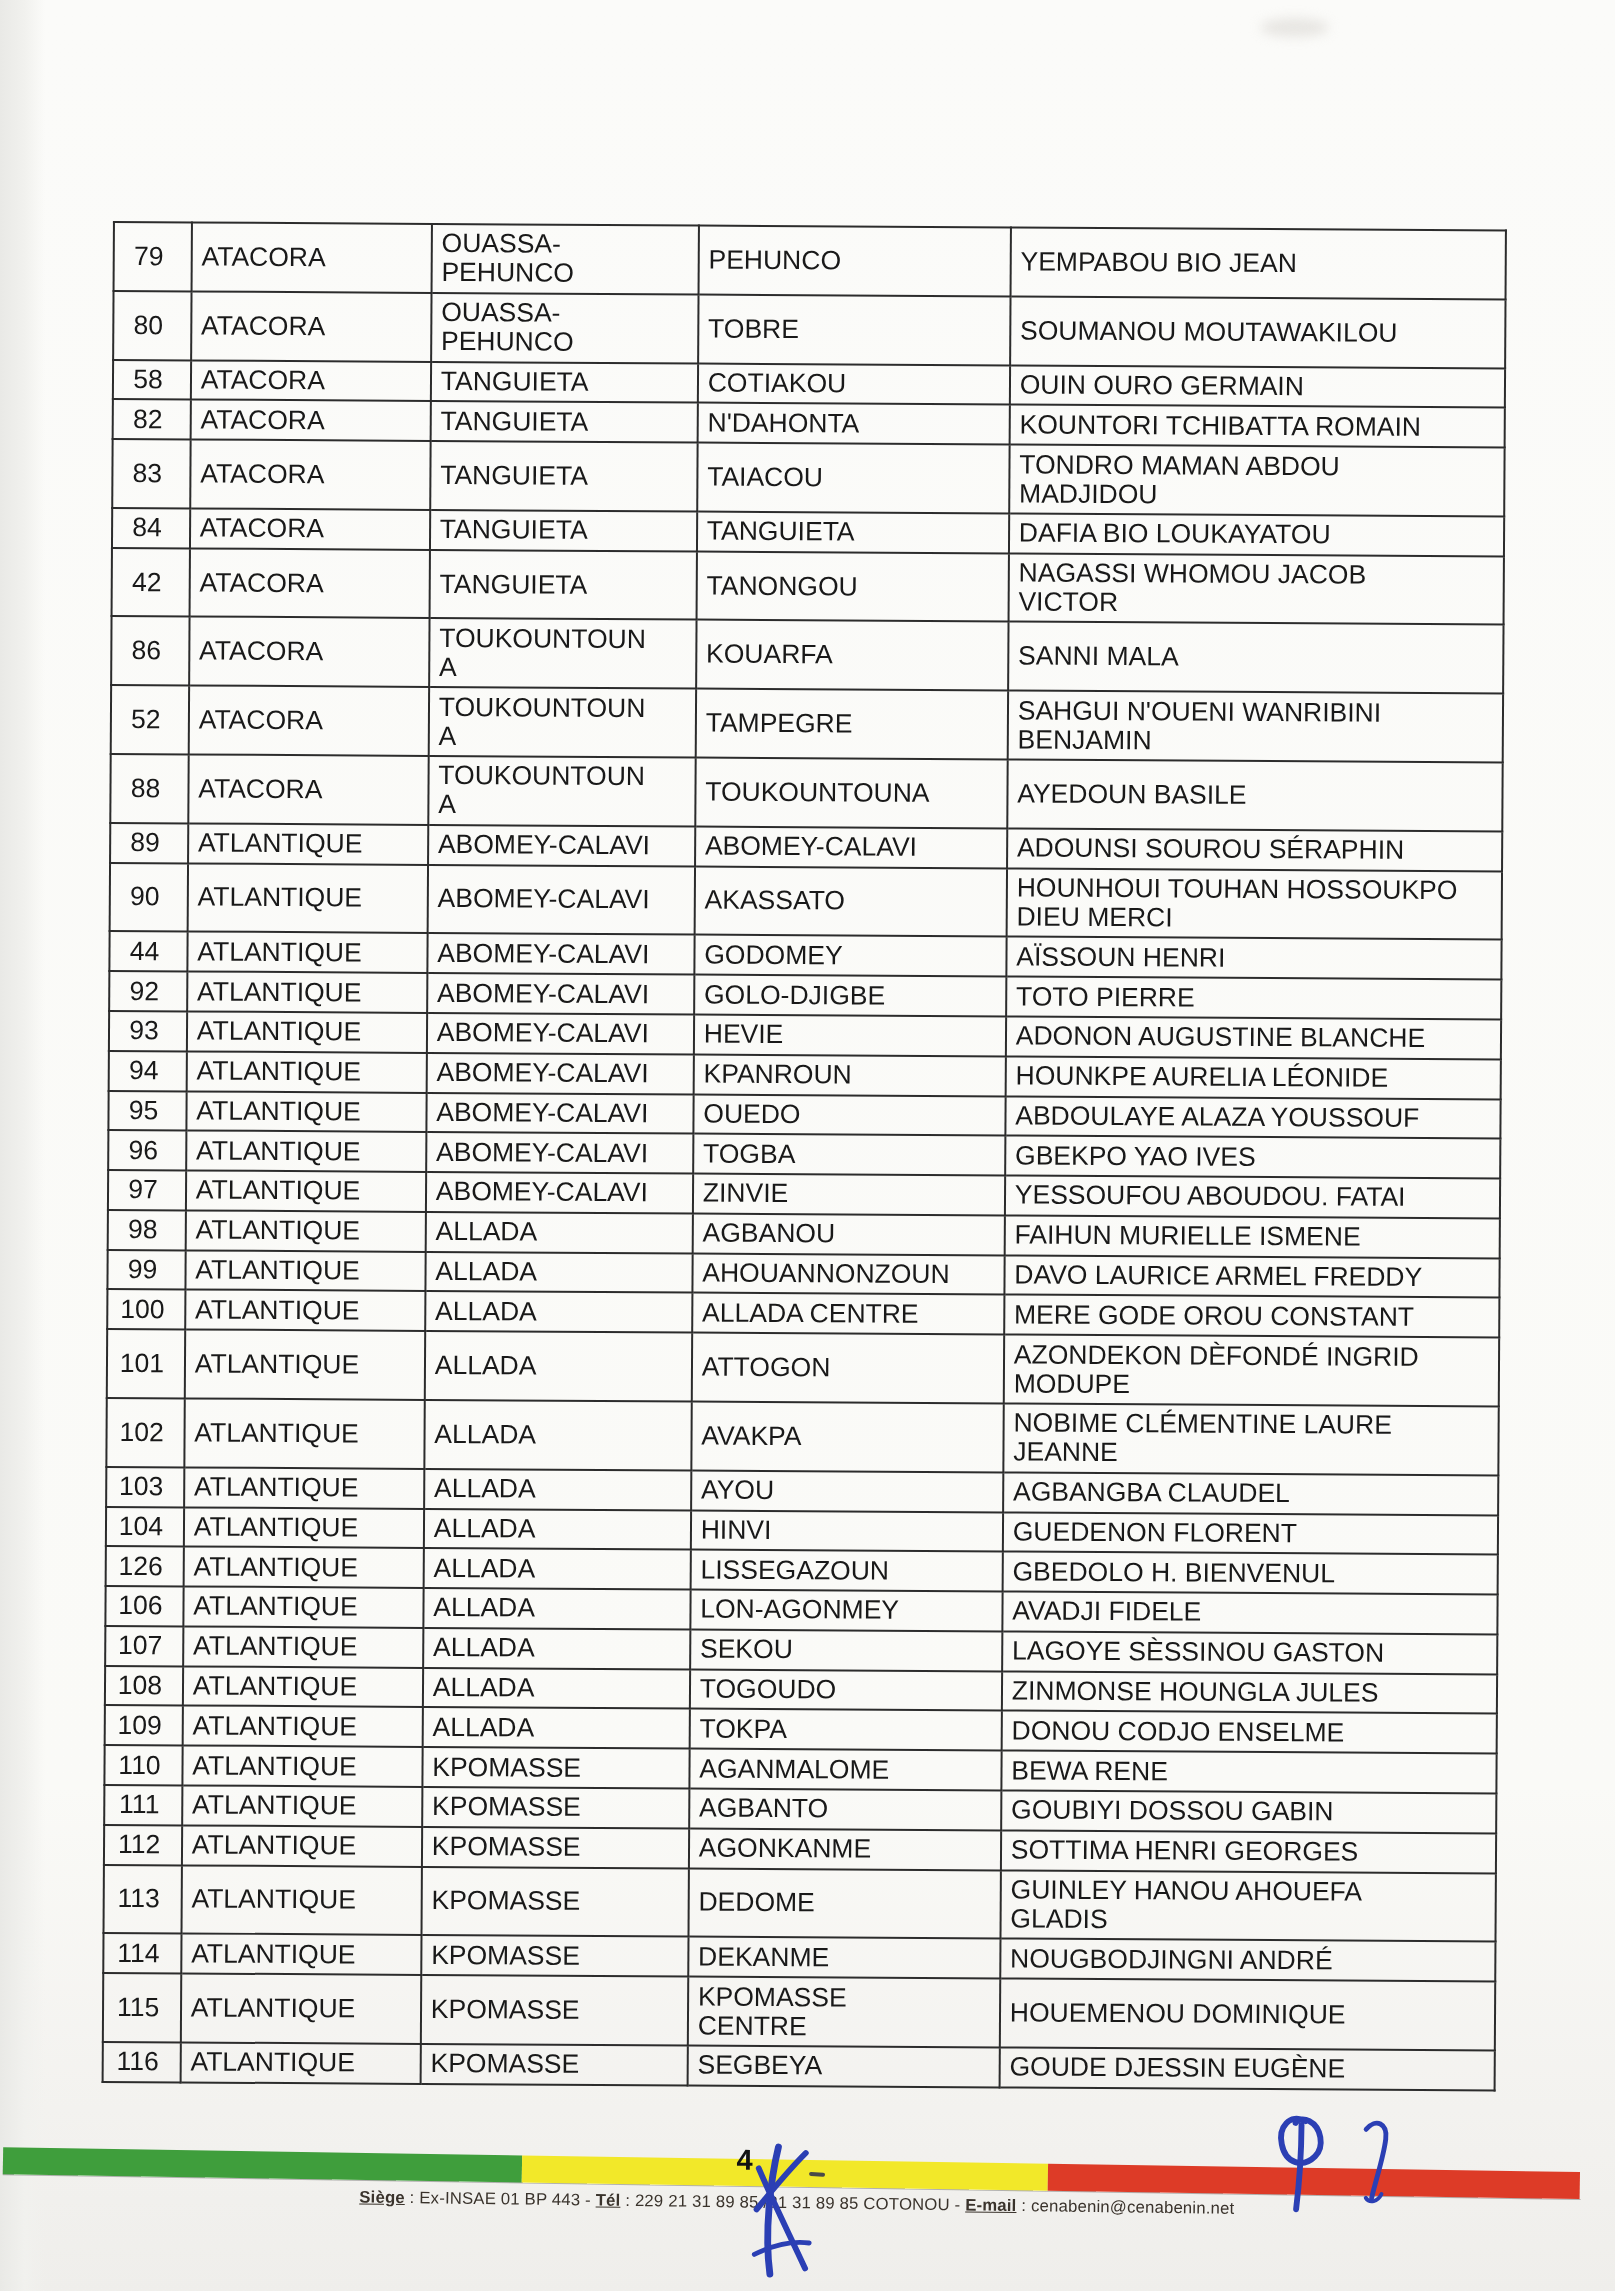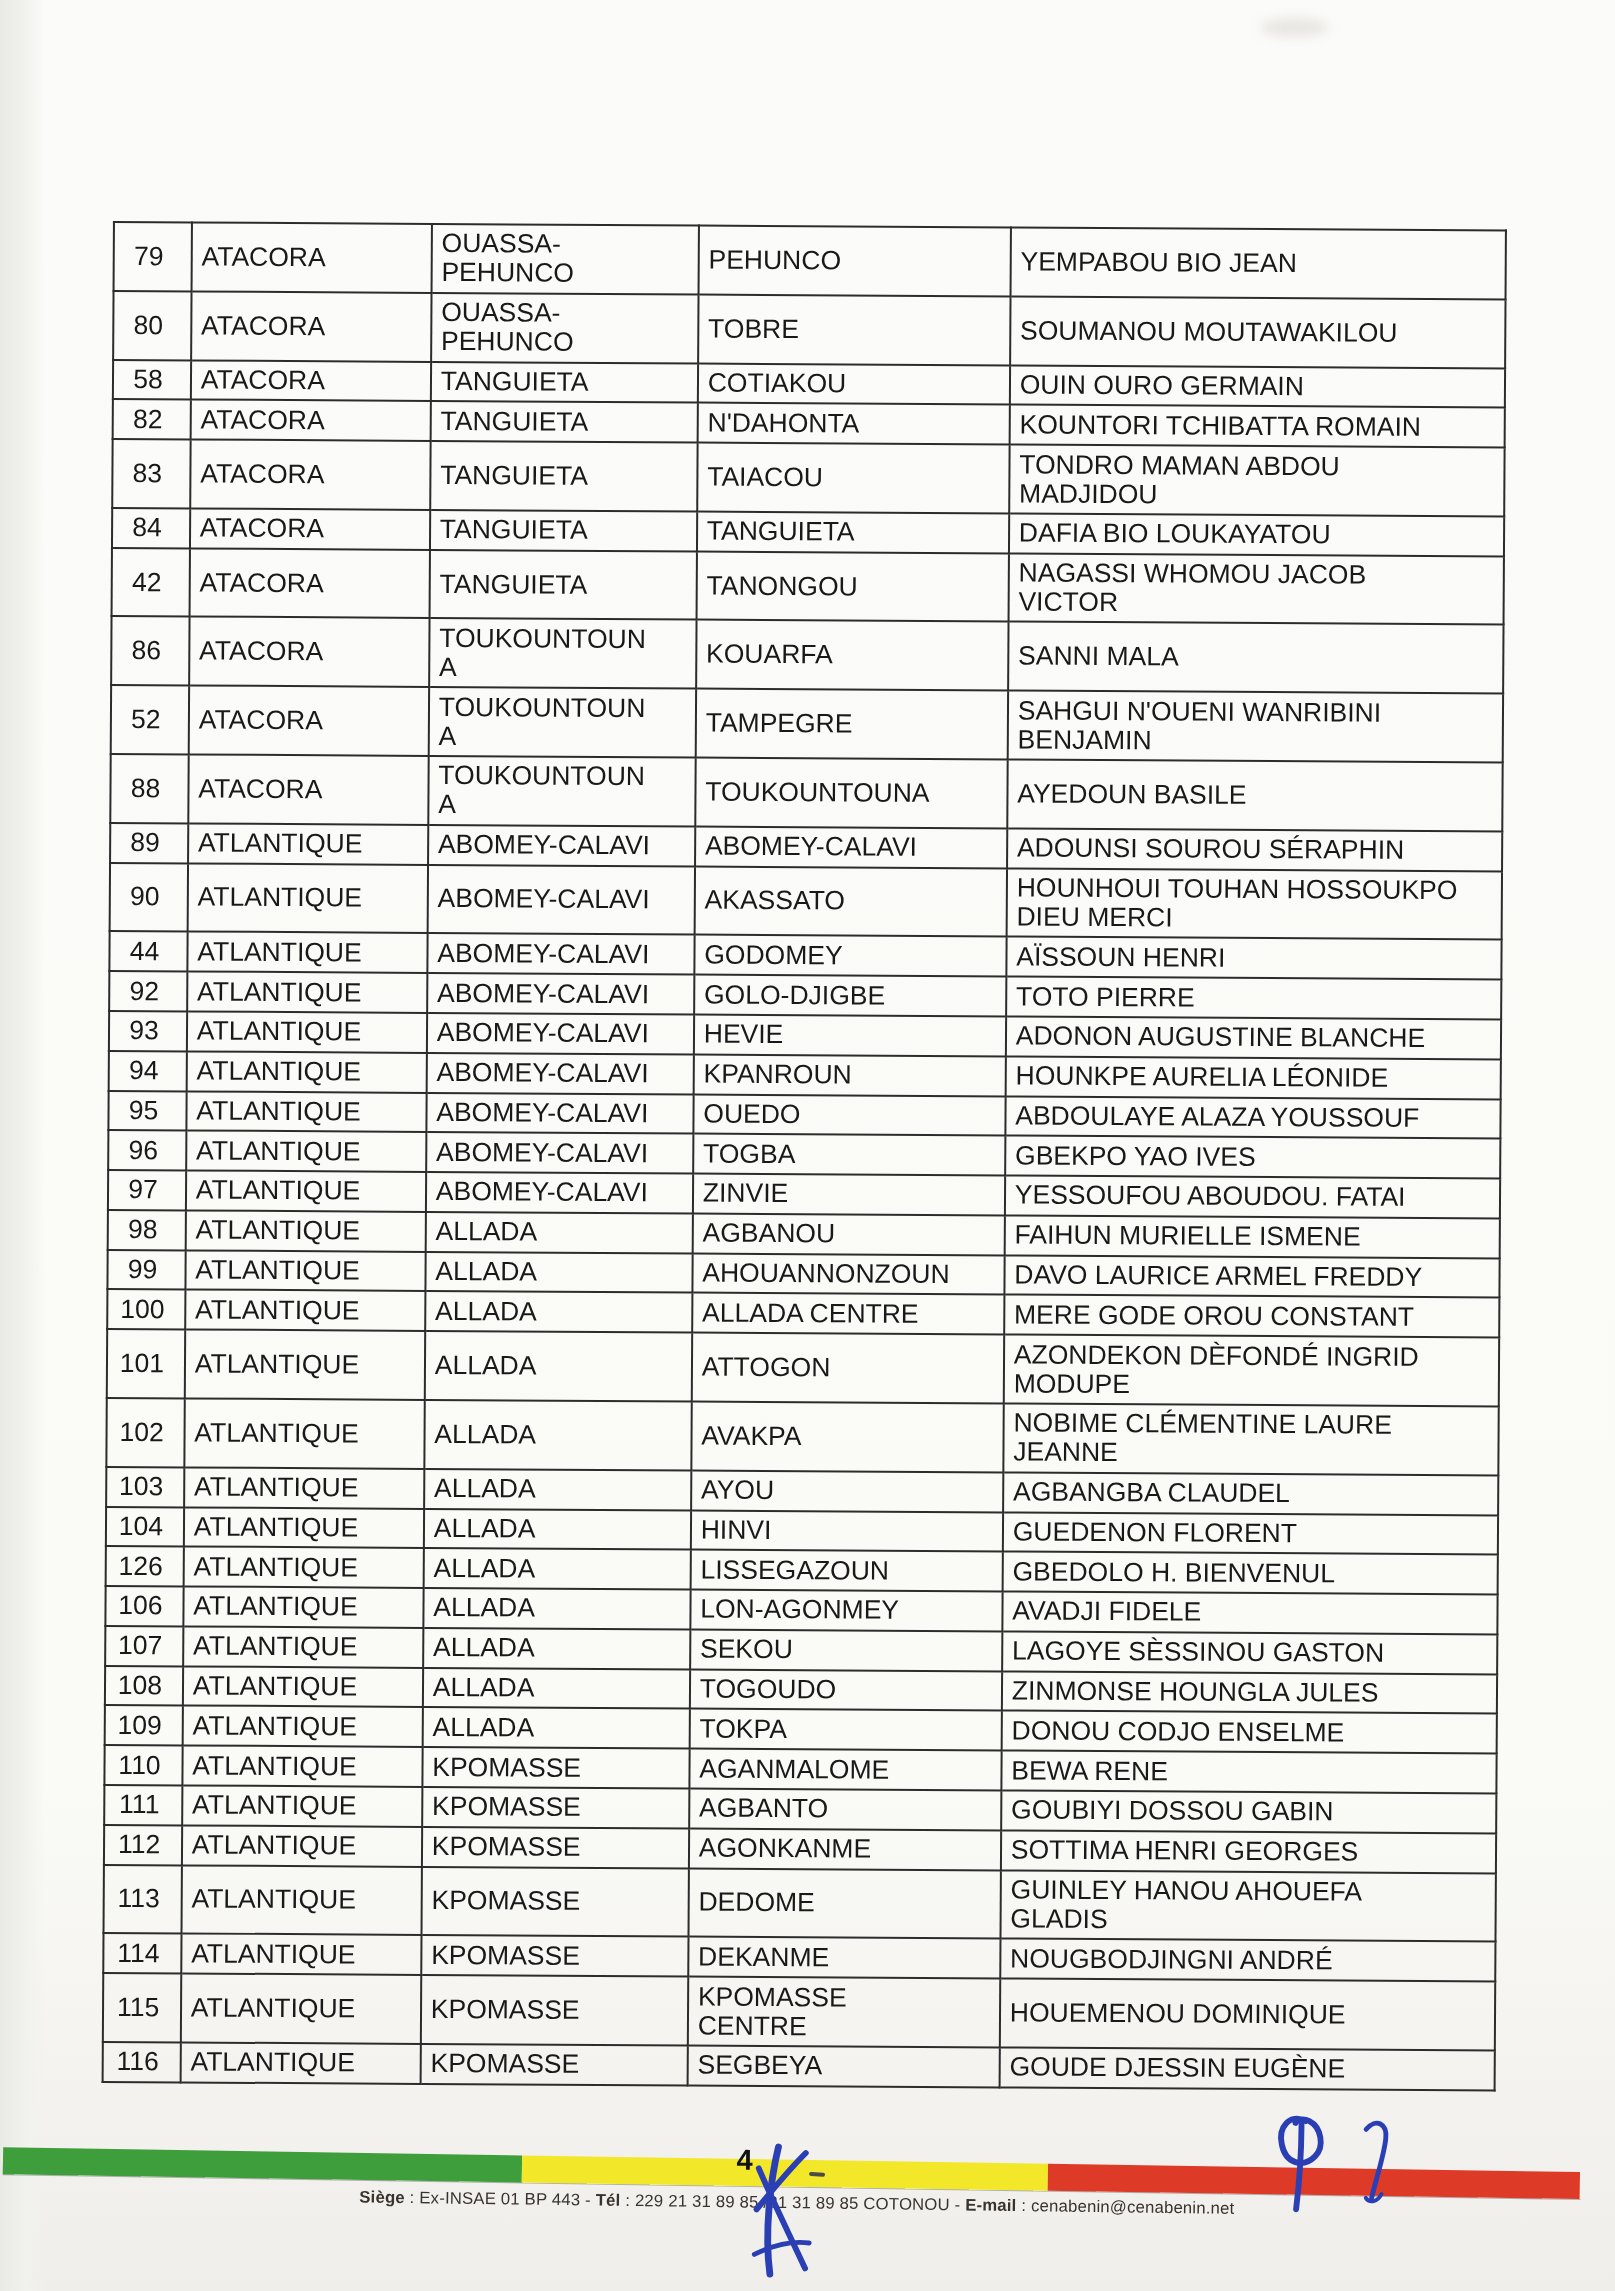--- a/index.html
+++ b/index.html
@@ -47,21 +47,21 @@
   .seg.red{width:532px;}
 
   .page-number{
     position:absolute;left:737px;top:2140px;width:39px;
     font-size:29px;font-weight:bold;color:#121212;text-align:center;z-index:6;
   }
   .footer-line{
     position:absolute;left:113px;top:2189px;width:1392px;text-align:center;
     font-size:16.7px;color:#3a332c;letter-spacing:0.2px;z-index:5;transform:rotate(0.4deg);
   }
-  .footer-line .lbl{font-weight:bold;}
+  .footer-line .lbl{font-weight:bold;text-decoration:underline;}
   .sig{position:absolute;z-index:7;}
   .sig path{fill:none;stroke:#2b3fb4;stroke-linecap:round;}
   .pen-dash{
     position:absolute;left:821px;top:2168px;width:15.7px;height:3.9px;background:#4a4a48;
     border-radius:2px;z-index:6;transform:rotate(3deg);
   }
 </style>
 </head>
 <body>
 

